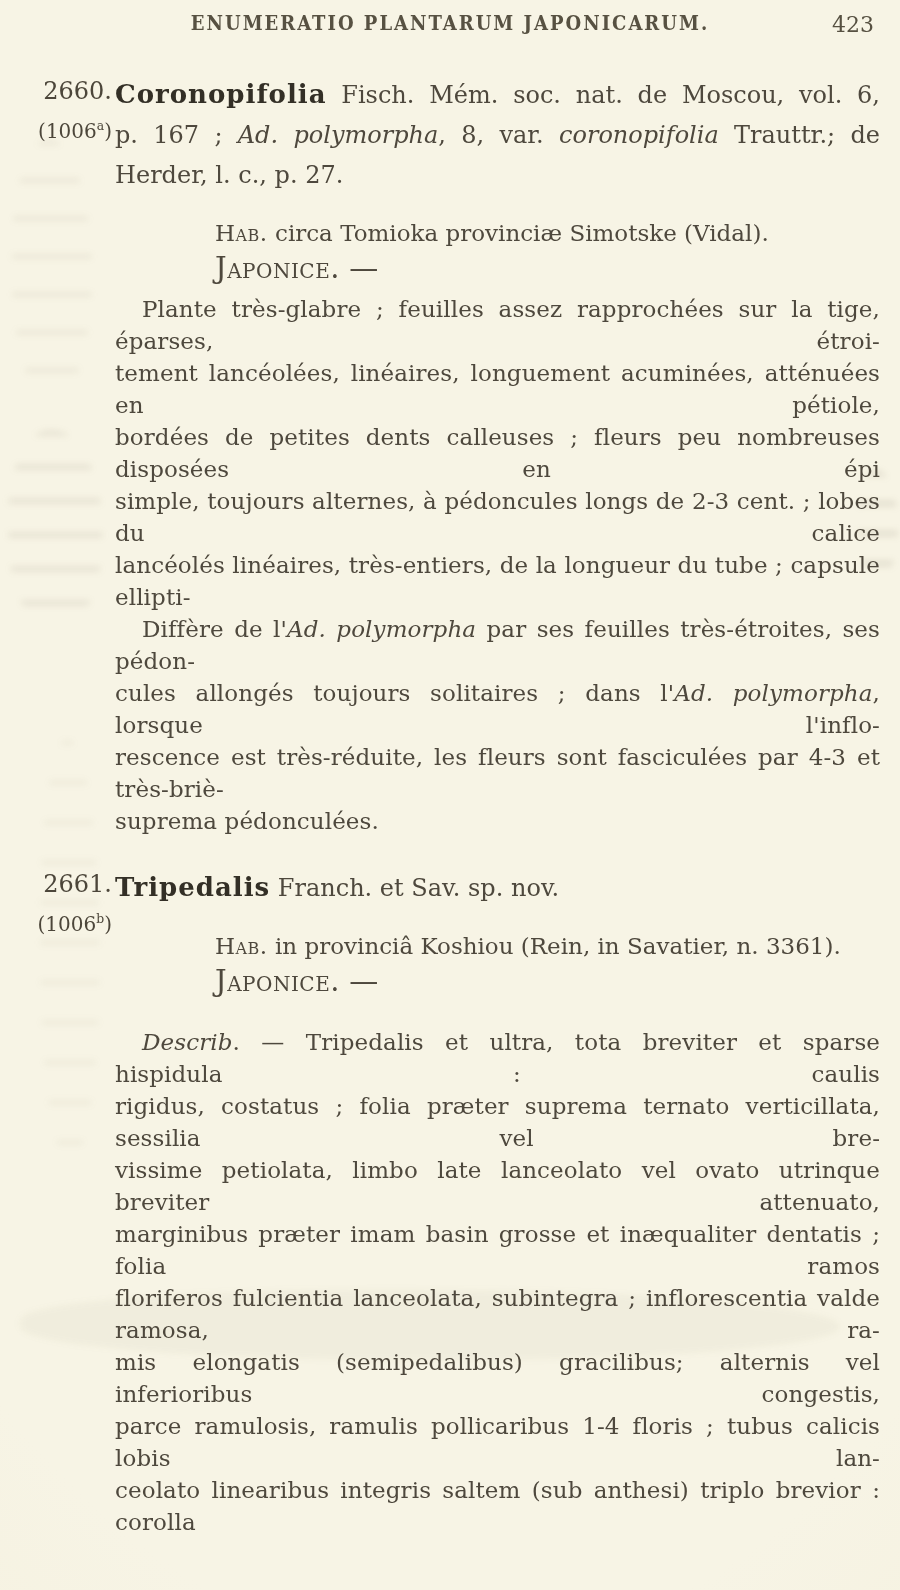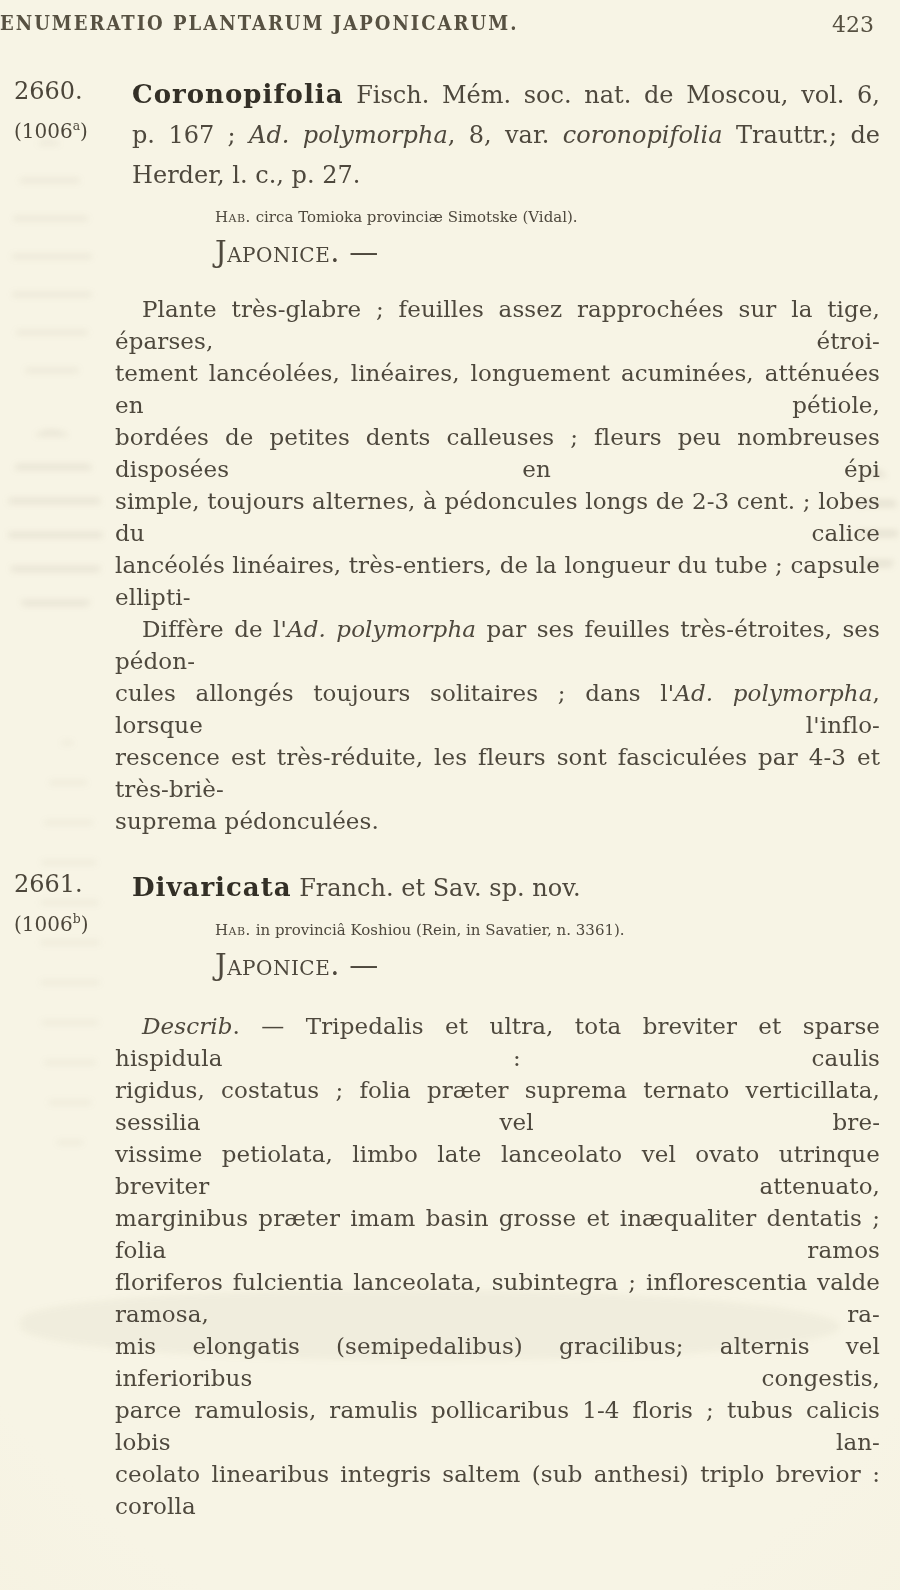--- a/index.html
+++ b/index.html
@@ -7,20 +7,21 @@
     position: relative;
     width: 900px;
     height: 1590px;
     overflow: hidden;
     background: radial-gradient(140% 120% at 50% 38%, #f7f4e5 55%, #f2eeda 88%, #ece8d2 100%);
     font-family: "DejaVu Serif", "Liberation Serif", serif;
     color: #4e483d;
   }
   .running-title {
     padding-top: 11px;
+    text-align: center;
     font-size: 20px;
     font-weight: bold;
     letter-spacing: 2px;
     color: #575142;
     font-stretch: condensed;
   }
   .page-number {
     position: absolute;
     top: 12px;
     right: 26px;
@@ -35,31 +36,32 @@
   }
   .entry { position: relative; }
   .entry-2660 { margin-top: 34px; }
   .entry-2661 { margin-top: 30px; }
   .margin-label {
     position: absolute;
     left: -101px;
     width: 98px;
     color: #4c463a;
     white-space: nowrap;
+    text-align: right;
   }
   .margin-label.num { top: 3px; font-size: 24px; }
   .margin-label.sub { top: 44px; font-size: 20px; }
   sup { font-size: 0.62em; vertical-align: super; }
-  .entry-head .pline { font-size: 24px; line-height: 40px; margin-left: 17px; }
+  .entry-head .pline { font-size: 24px; line-height: 40px; }
   .entry-head b { font-size: 26px; letter-spacing: 1px; color: #332f26; }
-  .hab-line { padding-left: 100px; font-size: 15px; line-height: 36px; margin-top: 4px; }
+  .hab-line { padding-left: 100px; font-size: 23px; line-height: 36px; margin-top: 20px; }
   .jap-line { padding-left: 100px; font-size: 29px; line-height: 34px; }
   .sc { font-variant: small-caps; letter-spacing: 0.5px; }
   .para { font-size: 23px; line-height: 32px; letter-spacing: 0.1px; }
-  .para-first { margin-top: 24px; }
+  .para-first { margin-top: 8px; }
   .entry-2661 .para-first { margin-top: 28px; }
   .para .pline:first-child { text-indent: 27px; }
   .pline { text-align: justify; text-align-last: justify; }
   .pline-last { text-align-last: left; }
   i { font-style: italic; }
   
   .stain {
     position: absolute;
     pointer-events: none;
     filter: blur(3px);
@@ -111,21 +113,21 @@
           <div class="pline">cules allongés toujours solitaires ; dans l'<i>Ad. polymorpha</i>, lorsque l'inflo-</div>
           <div class="pline">rescence est très-réduite, les fleurs sont fasciculées par 4-3 et très-briè-</div>
           <div class="pline pline-last">suprema pédonculées.</div>
         </div>
     </section>
 
     <section class="entry entry-2661">
       <div class="margin-label num">2661.</div>
       <div class="margin-label sub">(1006<sup>b</sup>)</div>
       <div class="entry-head">
-          <div class="pline pline-last"><b>Divaricata</b> Franch. et Sav. sp. nov.</div>
+          <div class="pline pline-last"><b>Tripedalis</b> Franch. et Sav. sp. nov.</div>
         </div>
       <div class="hab-line"><span class="sc">Hab.</span> in provinciâ Koshiou (Rein, in Savatier, n. 3361).</div>
       <div class="jap-line"><span class="sc">Japonice.</span> —</div>
       <div class="para para-first">
           <div class="pline"><i>Describ</i>. — Tripedalis et ultra, tota breviter et sparse hispidula : caulis</div>
           <div class="pline">rigidus, costatus ; folia præter suprema ternato verticillata, sessilia vel bre-</div>
           <div class="pline">vissime petiolata, limbo late lanceolato vel ovato utrinque breviter attenuato,</div>
           <div class="pline">marginibus præter imam basin grosse et inæqualiter dentatis ; folia ramos</div>
           <div class="pline">floriferos fulcientia lanceolata, subintegra ; inflorescentia valde ramosa, ra-</div>
           <div class="pline">mis elongatis (semipedalibus) gracilibus; alternis vel inferioribus congestis,</div>

